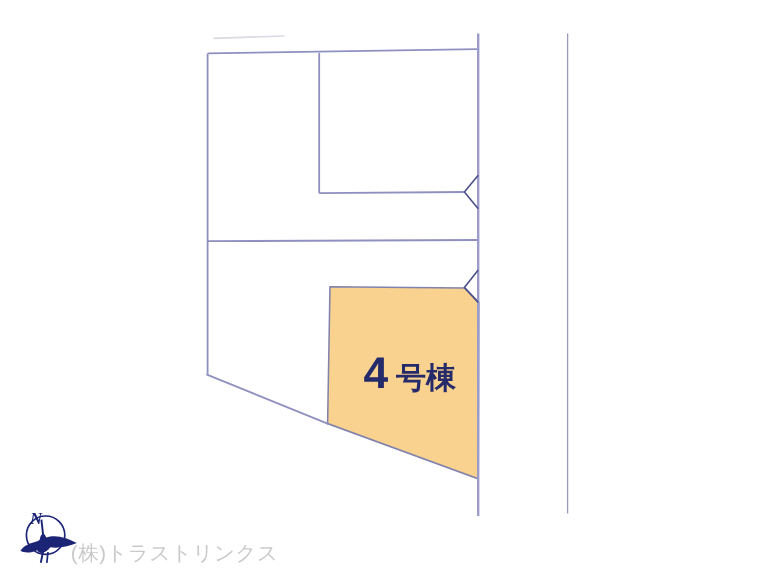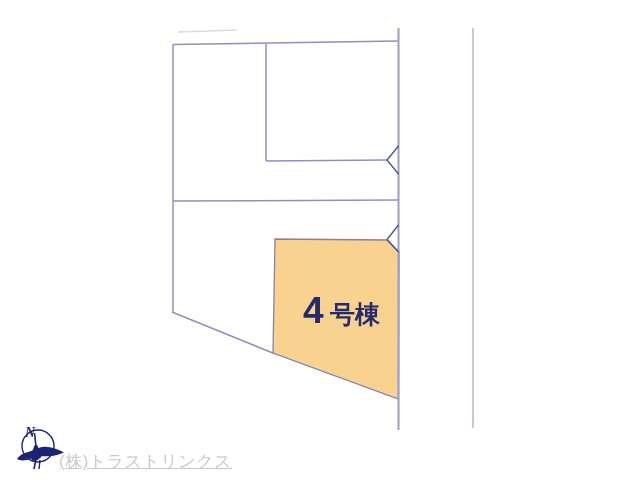--- a/index.html
+++ b/index.html
@@ -69,21 +69,20 @@
     fill: #1c2476;
   }
   .watermark {
     position: absolute;
     left: 59px;
     top: 450px;
     font-size: 17px;
     letter-spacing: 0.5px;
     color: #c9c9c9;
     white-space: nowrap;
-    text-decoration: underline;
   }
 </style>
 </head>
 <body>
 
 <div class="canvas">
 
   <svg class="plan-svg" width="640" height="480" viewBox="0 0 640 480">
 
     <line class="faint" x1="178" y1="32" x2="237" y2="30"></line>

